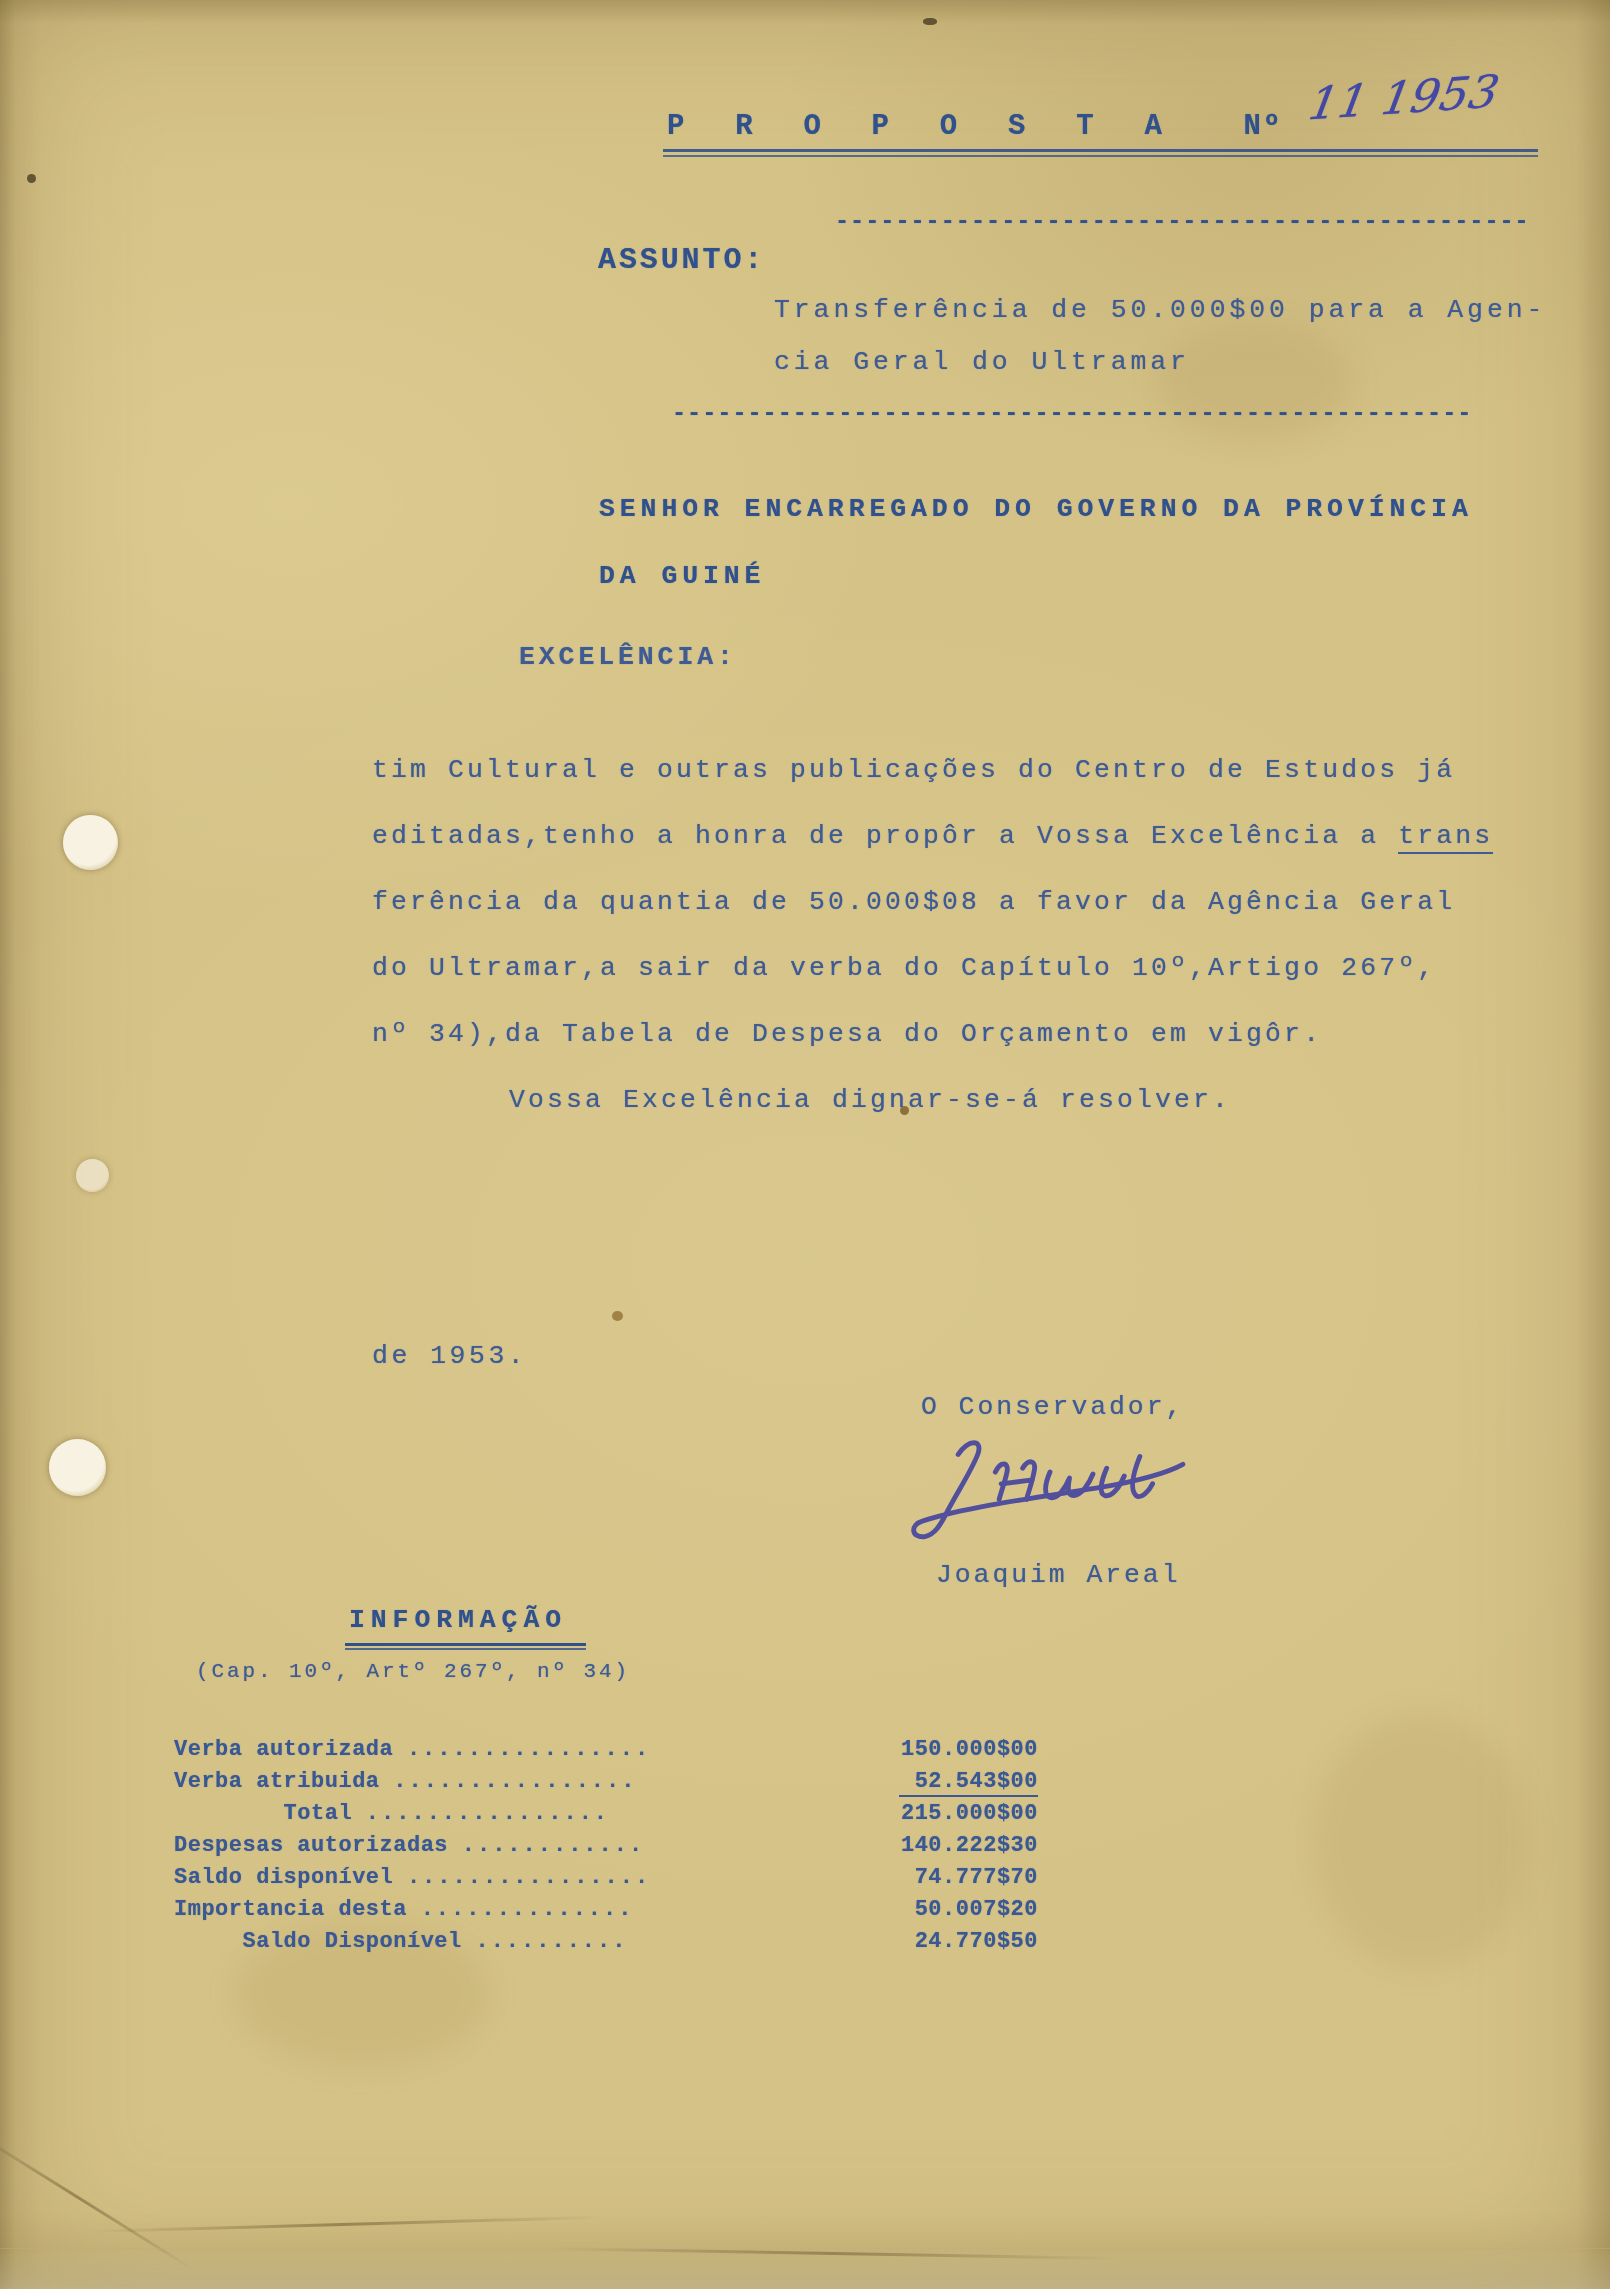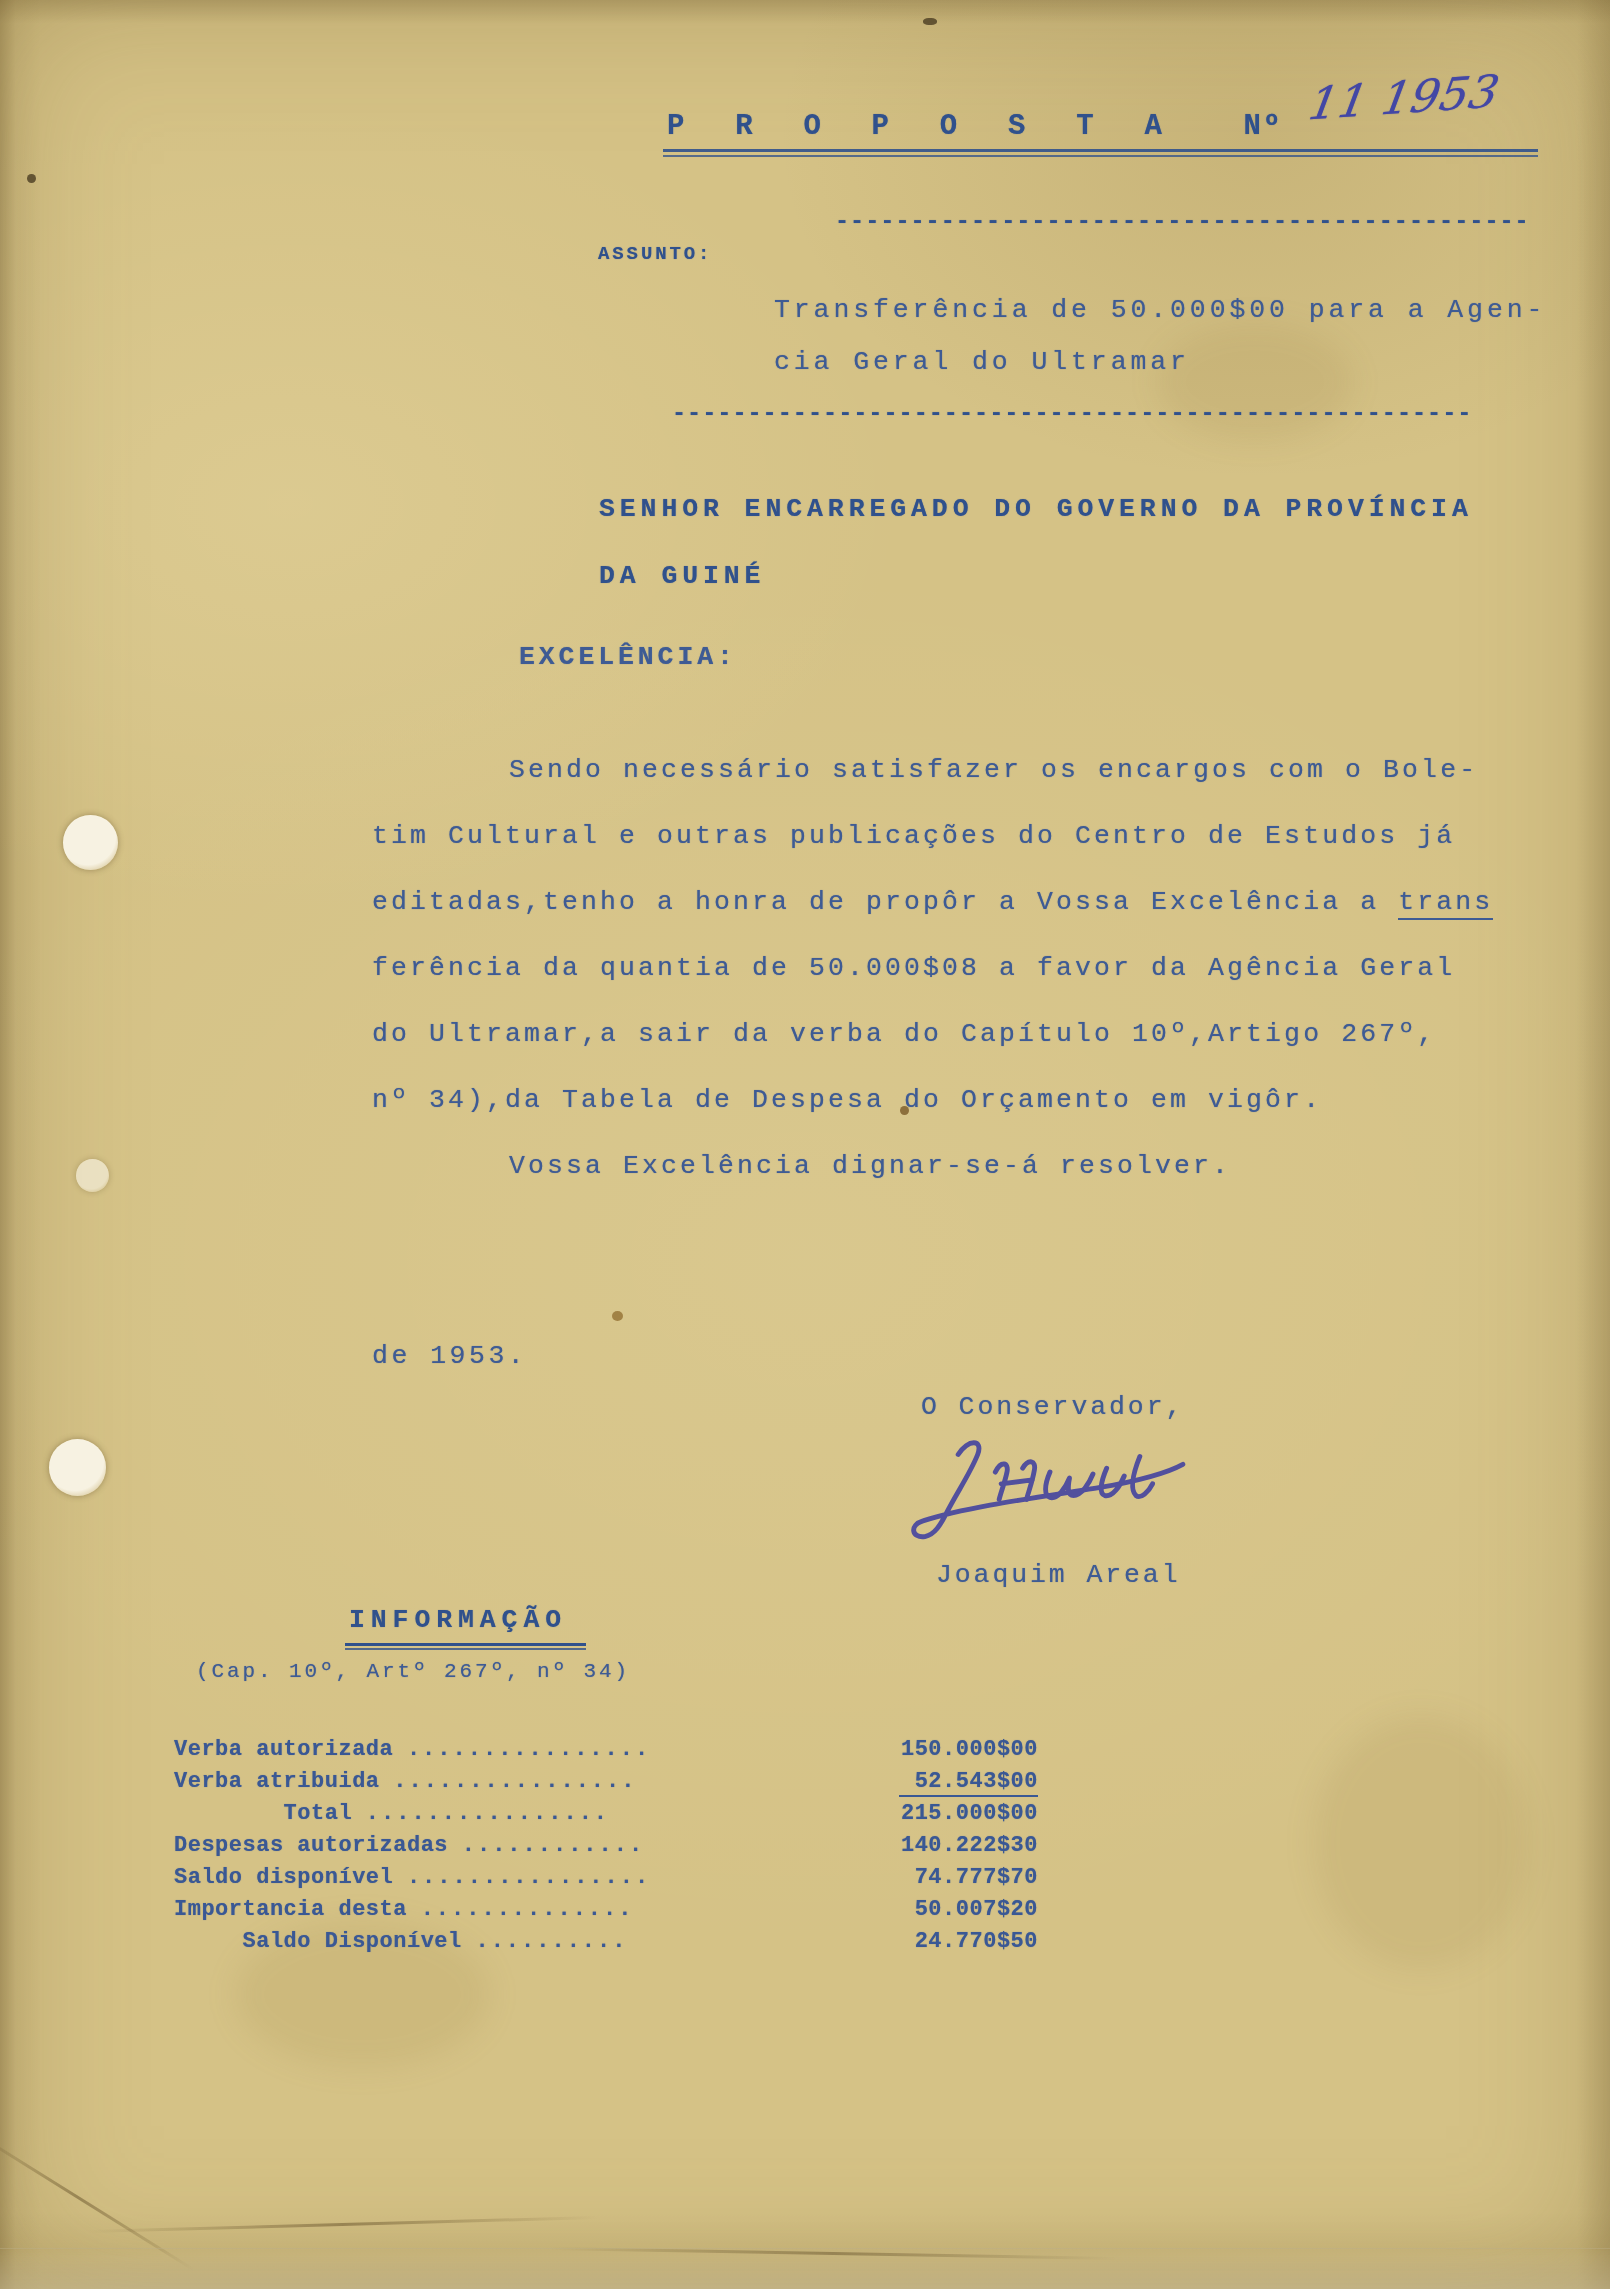--- a/index.html
+++ b/index.html
@@ -38,21 +38,21 @@
   .title-underline{
     position:absolute;left:663px;top:149px;width:875px;height:8.8px;
     background:linear-gradient(180deg,var(--ink-bold) 0 2.9px,transparent 2.9px 5.9px,rgba(48,81,140,0.85) 5.9px 7.8px,transparent 7.8px);
     opacity:.9;
   }
   
   .dashes{font-size:23.5px;font-weight:bold;color:var(--ink-bold);overflow:hidden;letter-spacing:1px;}
   .dash-top{left:835px;top:208px;width:690px;}
   .dash-bottom{left:672px;top:400px;width:796px;}
   
-  .assunto-label{left:598px;top:243px;font-size:19px;font-weight:bold;letter-spacing:2.9px;color:var(--ink-bold);}
+  .assunto-label{left:598px;top:243px;font-size:30px;font-weight:bold;letter-spacing:2.9px;color:var(--ink-bold);}
   .assunto-text{left:774px;top:284px;font-size:26.5px;letter-spacing:3.9px;line-height:52px;}
   
   .addressee{left:599px;top:476px;font-size:26.5px;font-weight:bold;letter-spacing:4.9px;line-height:67px;color:var(--ink-bold);}
   
   .salutation{left:519px;top:642px;font-size:26.5px;font-weight:bold;letter-spacing:3.9px;}
   
   .body-para{left:372px;top:737px;font-size:26.5px;letter-spacing:3.1px;line-height:66px;}
   .body-para .indent{padding-left:137px;}
   .u-cont{border-bottom:2.9px solid var(--ink);padding-bottom:1px;}
   
@@ -135,21 +135,20 @@
   <div class="typed dashes dash-bottom">-----------------------------------------------------------------------------</div>
 
   <div class="typed addressee">
     <div>SENHOR ENCARREGADO DO GOVERNO DA PROVÍNCIA</div>
     <div>DA GUINÉ</div>
   </div>
 
   <div class="typed salutation">EXCELÊNCIA:</div>
 
   <div class="typed body-para">
-    <div class="indent">Sendo necessário satisfazer os encargos com o Bole-</div>
     <div>tim Cultural e outras publicações do Centro de Estudos já</div>
     <div><span>editadas,tenho a honra de propôr a Vossa Excelência a </span><span class="u-cont">trans</span></div>
     <div>ferência da quantia de 50.000$08 a favor da Agência Geral</div>
     <div>do Ultramar,a sair da verba do Capítulo 10º,Artigo 267º,</div>
     <div>nº 34),da Tabela de Despesa do Orçamento em vigôr.</div>
     <div class="indent">Vossa Excelência dignar-se-á resolver.</div>
   </div>
 
   <div class="typed dateline2">de 1953.</div>
 

